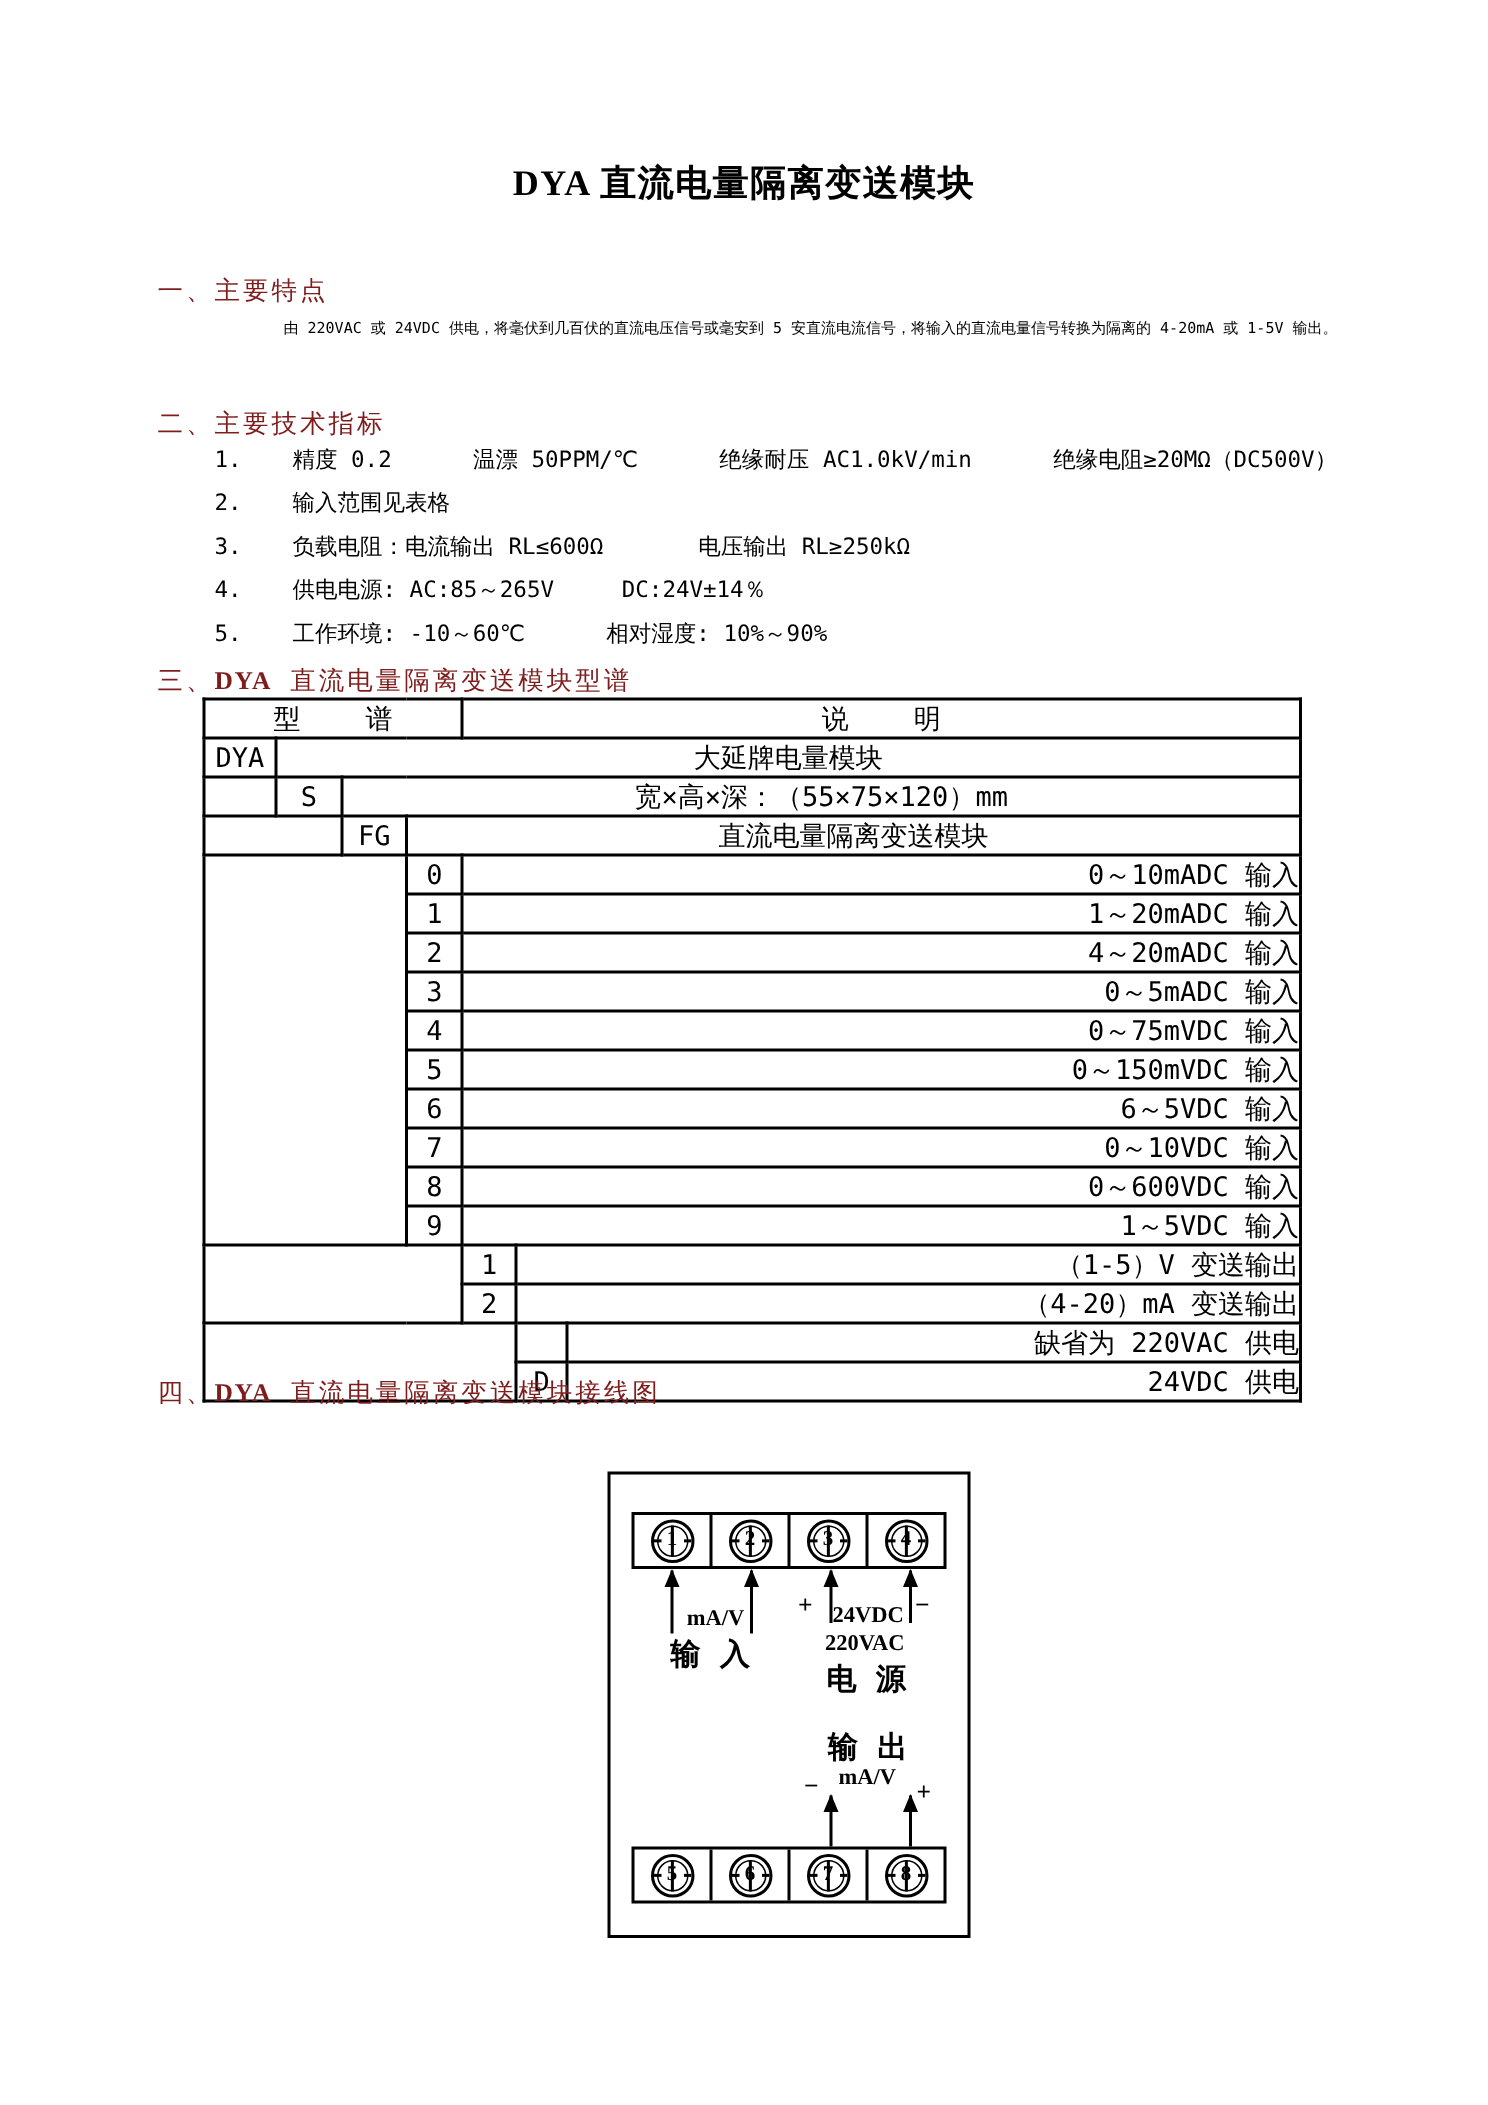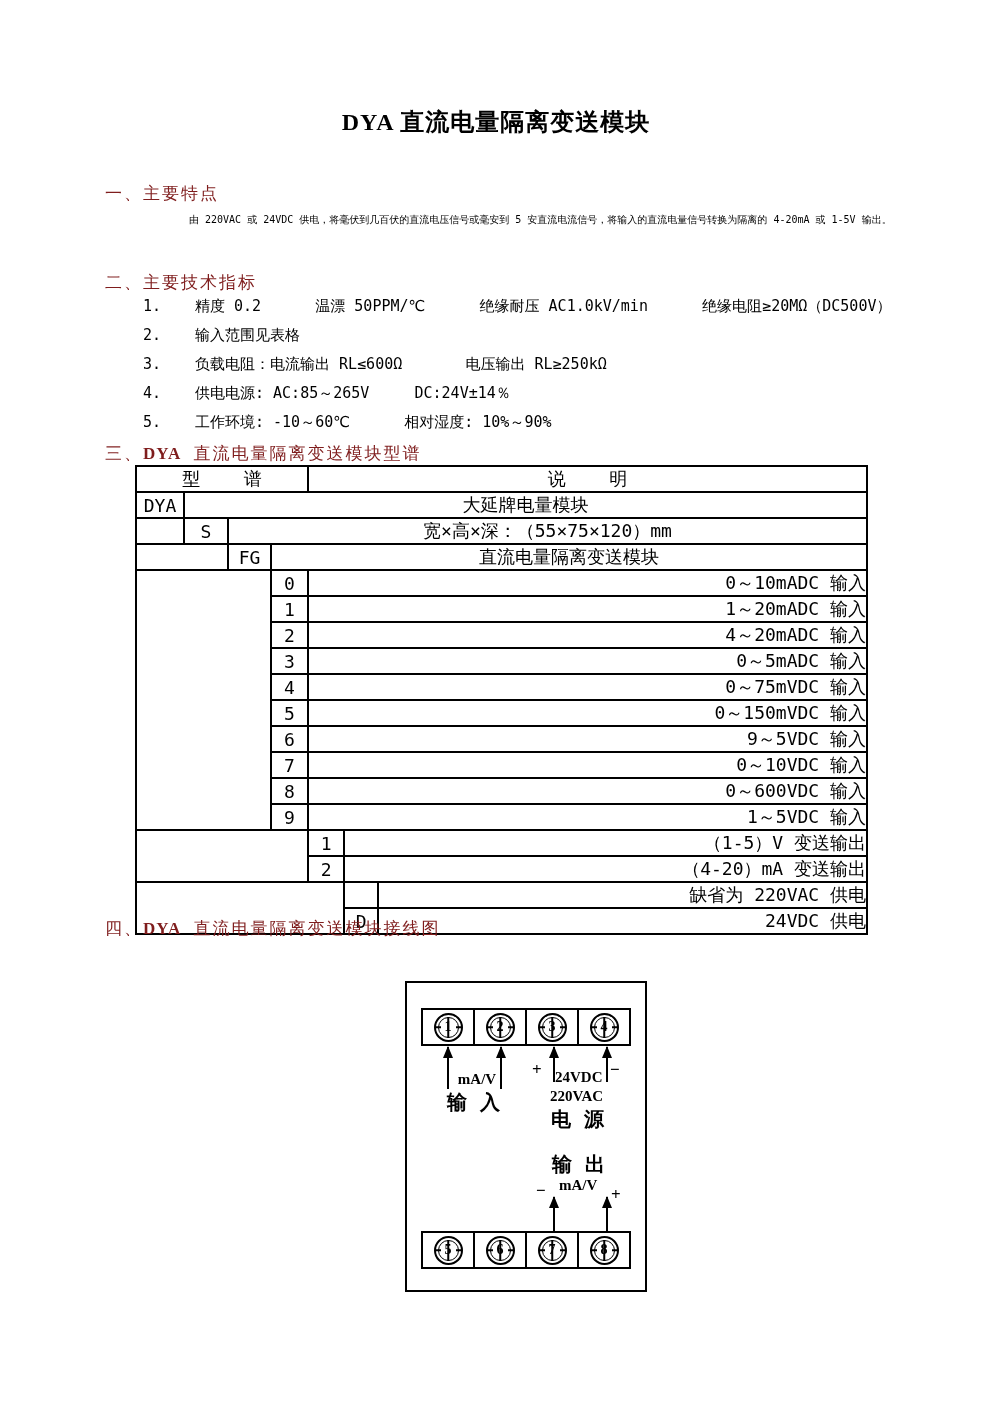--- a/index.html
+++ b/index.html
@@ -134,21 +134,21 @@
     <tr>
       <td>4</td>
       <td colspan="3" class="desc-left">0～75mVDC 输入</td>
     </tr>
     <tr>
       <td>5</td>
       <td colspan="3" class="desc-left">0～150mVDC 输入</td>
     </tr>
     <tr>
       <td>6</td>
-      <td colspan="3" class="desc-left">9～5VDC 输入</td>
+      <td colspan="3" class="desc-left">6～5VDC 输入</td>
     </tr>
     <tr>
       <td>7</td>
       <td colspan="3" class="desc-left">0～10VDC 输入</td>
     </tr>
     <tr>
       <td>8</td>
       <td colspan="3" class="desc-left">0～600VDC 输入</td>
     </tr>
     <tr>

